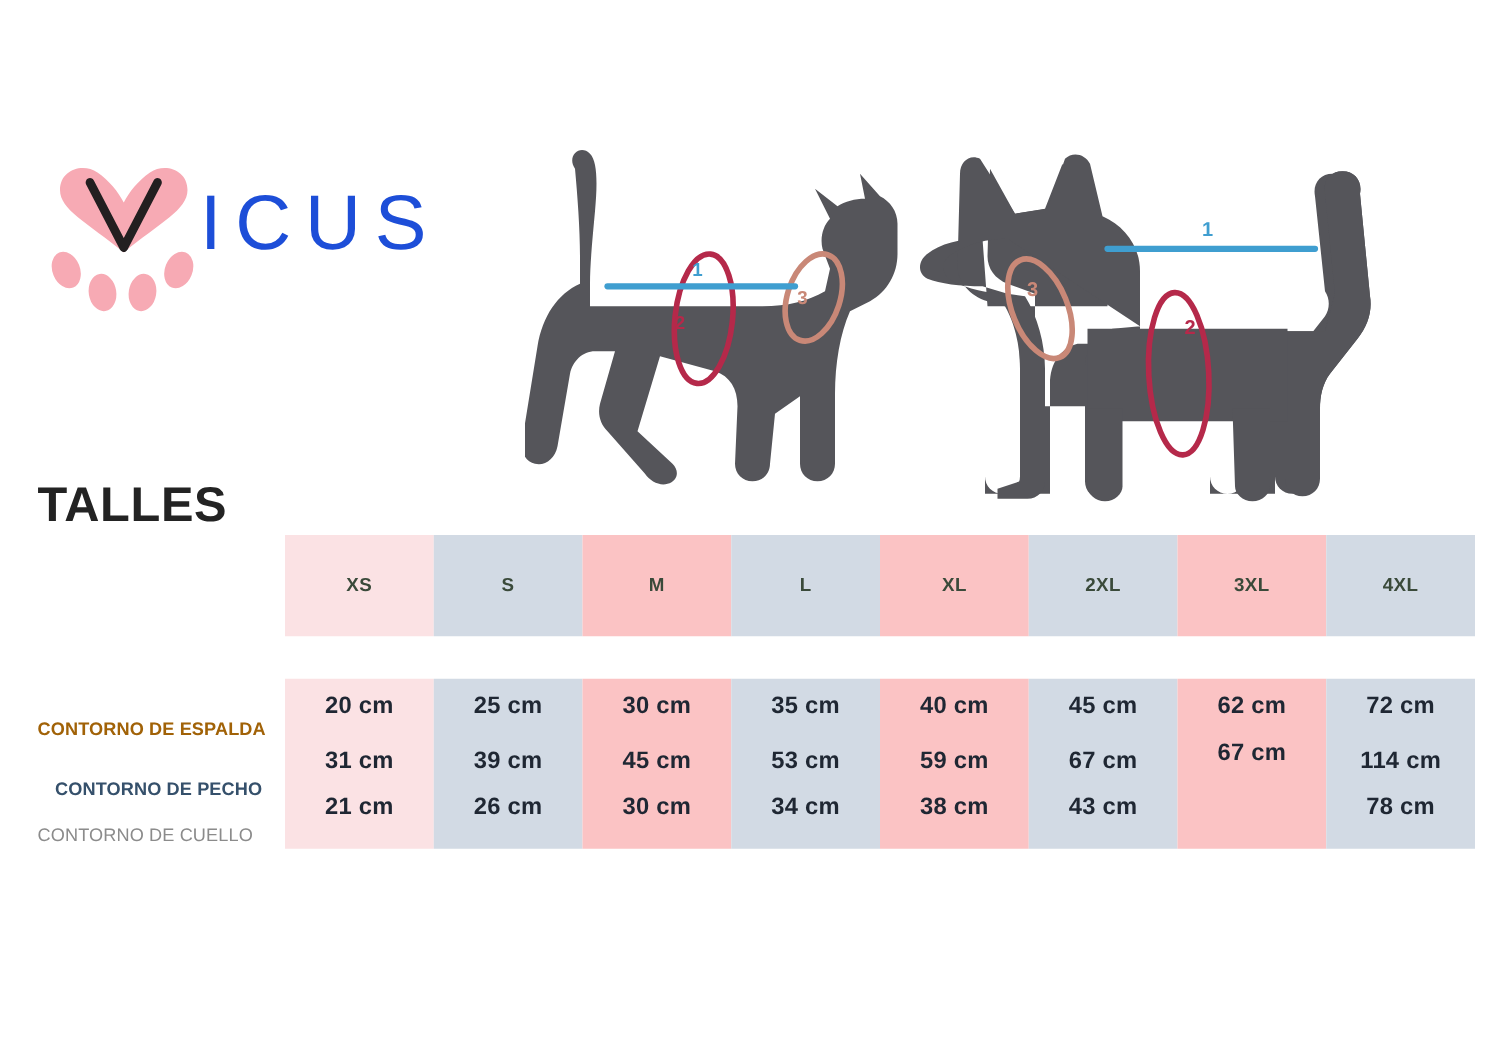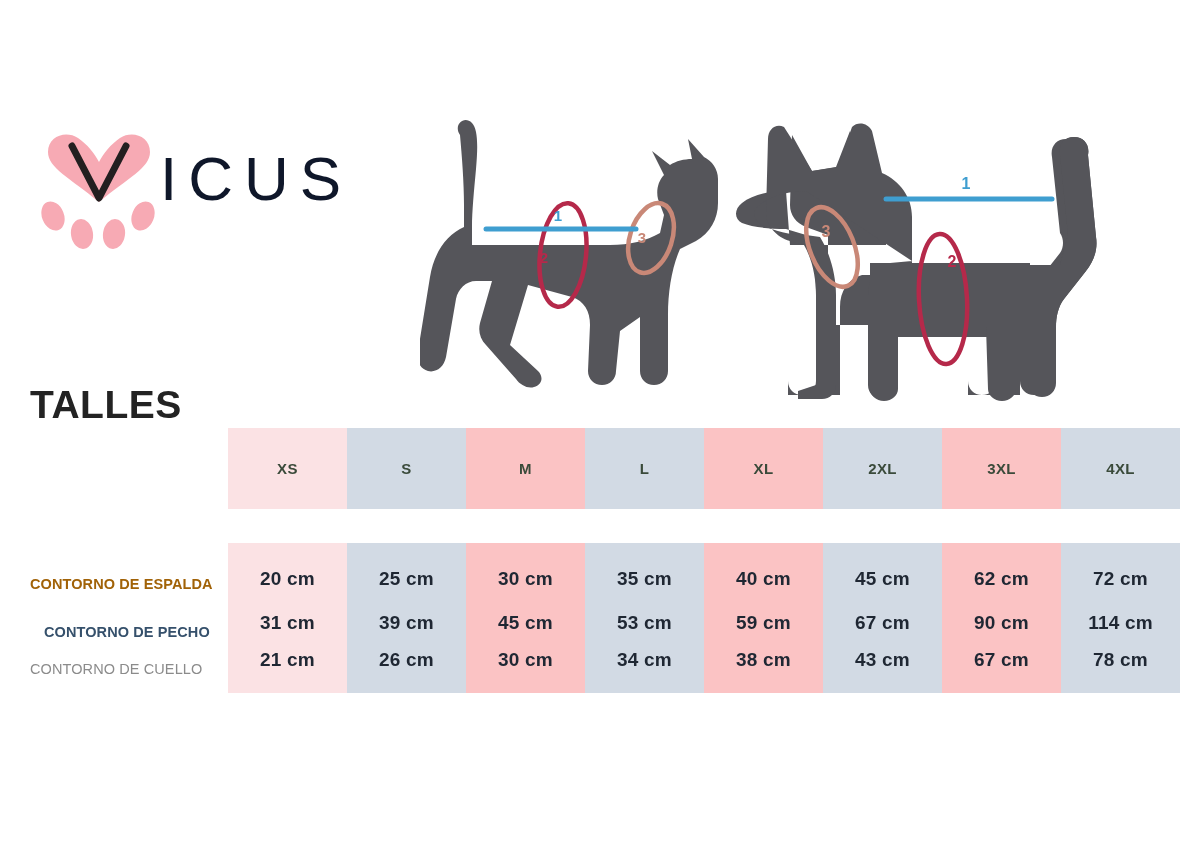--- a/index.html
+++ b/index.html
@@ -32,21 +32,21 @@
     top: 0;
     width: 118px;
     height: 128px;
   }
   #logo-word {
     position: absolute;
     left: 120px;
     top: 20px;
     font-size: 62px;
     letter-spacing: 11px;
-    color: #0f172a;
+    color: #1d4ed8;
     font-weight: 300;
     line-height: 1;
     white-space: nowrap;
   }
 
   
   #animals {
     position: absolute;
     left: 420px;
     top: 95px;
@@ -94,21 +94,20 @@
     color: #3a4a3a;
     letter-spacing: 0.4px;
   }
 
   #gap-band {
     height: 34px;
     background: #ffffff;
   }
 
   #data-band .cell {
-    padding-top: 14px;
     padding-bottom: 17px;
   }
   .data-line {
     font-size: 19px;
     font-weight: bold;
     color: #1f2733;
     letter-spacing: 0.2px;
   }
   .data-line.r1 { height: 44px; line-height: 44px; }
   .data-line.r2 { height: 43px; line-height: 43px; }
@@ -386,21 +385,20 @@
           <div class="data-line r2">59 cm</div>
           <div class="data-line r3">38 cm</div>
         </div>
         <div class="cell blue">
           <div class="data-line r1">45 cm</div>
           <div class="data-line r2">67 cm</div>
           <div class="data-line r3">43 cm</div>
         </div>
         <div class="cell pink">
           <div class="data-line r1">62 cm</div>
-          <div class="data-line r2">90 cm</div>
           <div class="data-line r3">67 cm</div>
         </div>
         <div class="cell blue">
           <div class="data-line r1">72 cm</div>
           <div class="data-line r2">114 cm</div>
           <div class="data-line r3">78 cm</div>
         </div>
       </div>
   </div>
 

